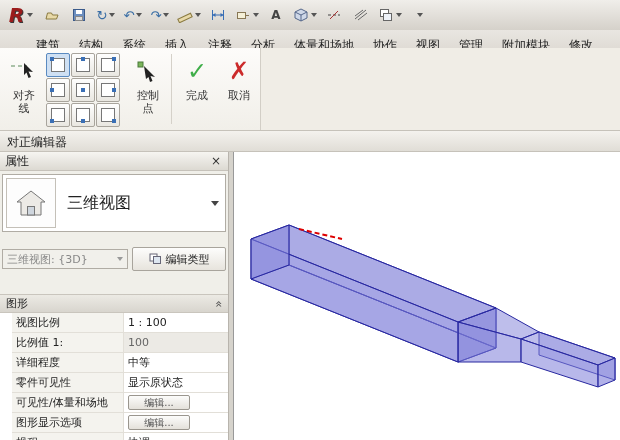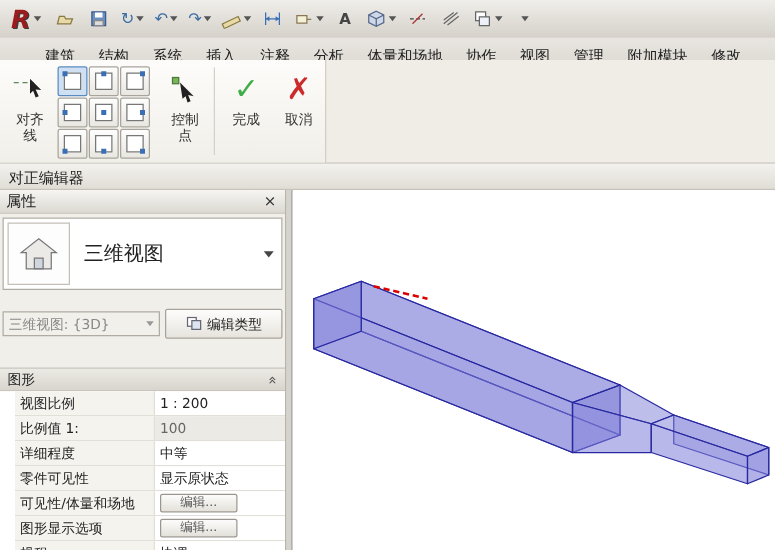--- a/index.html
+++ b/index.html
@@ -274,21 +274,21 @@
       </div>
 
       <div class="section-bar">
         <span>图形</span>
         <span class="chevrons">«</span>
       </div>
 
       <div class="pgrid">
         <div class="prow">
           <div class="pl">视图比例</div>
-          <div class="pv">1 : 200</div>
+          <div class="pv">1 : 100</div>
         </div>
         <div class="prow">
           <div class="pl">比例值 1:</div>
           <div class="pv dis">100</div>
         </div>
         <div class="prow">
           <div class="pl">详细程度</div>
           <div class="pv">中等</div>
         </div>
         <div class="prow">

